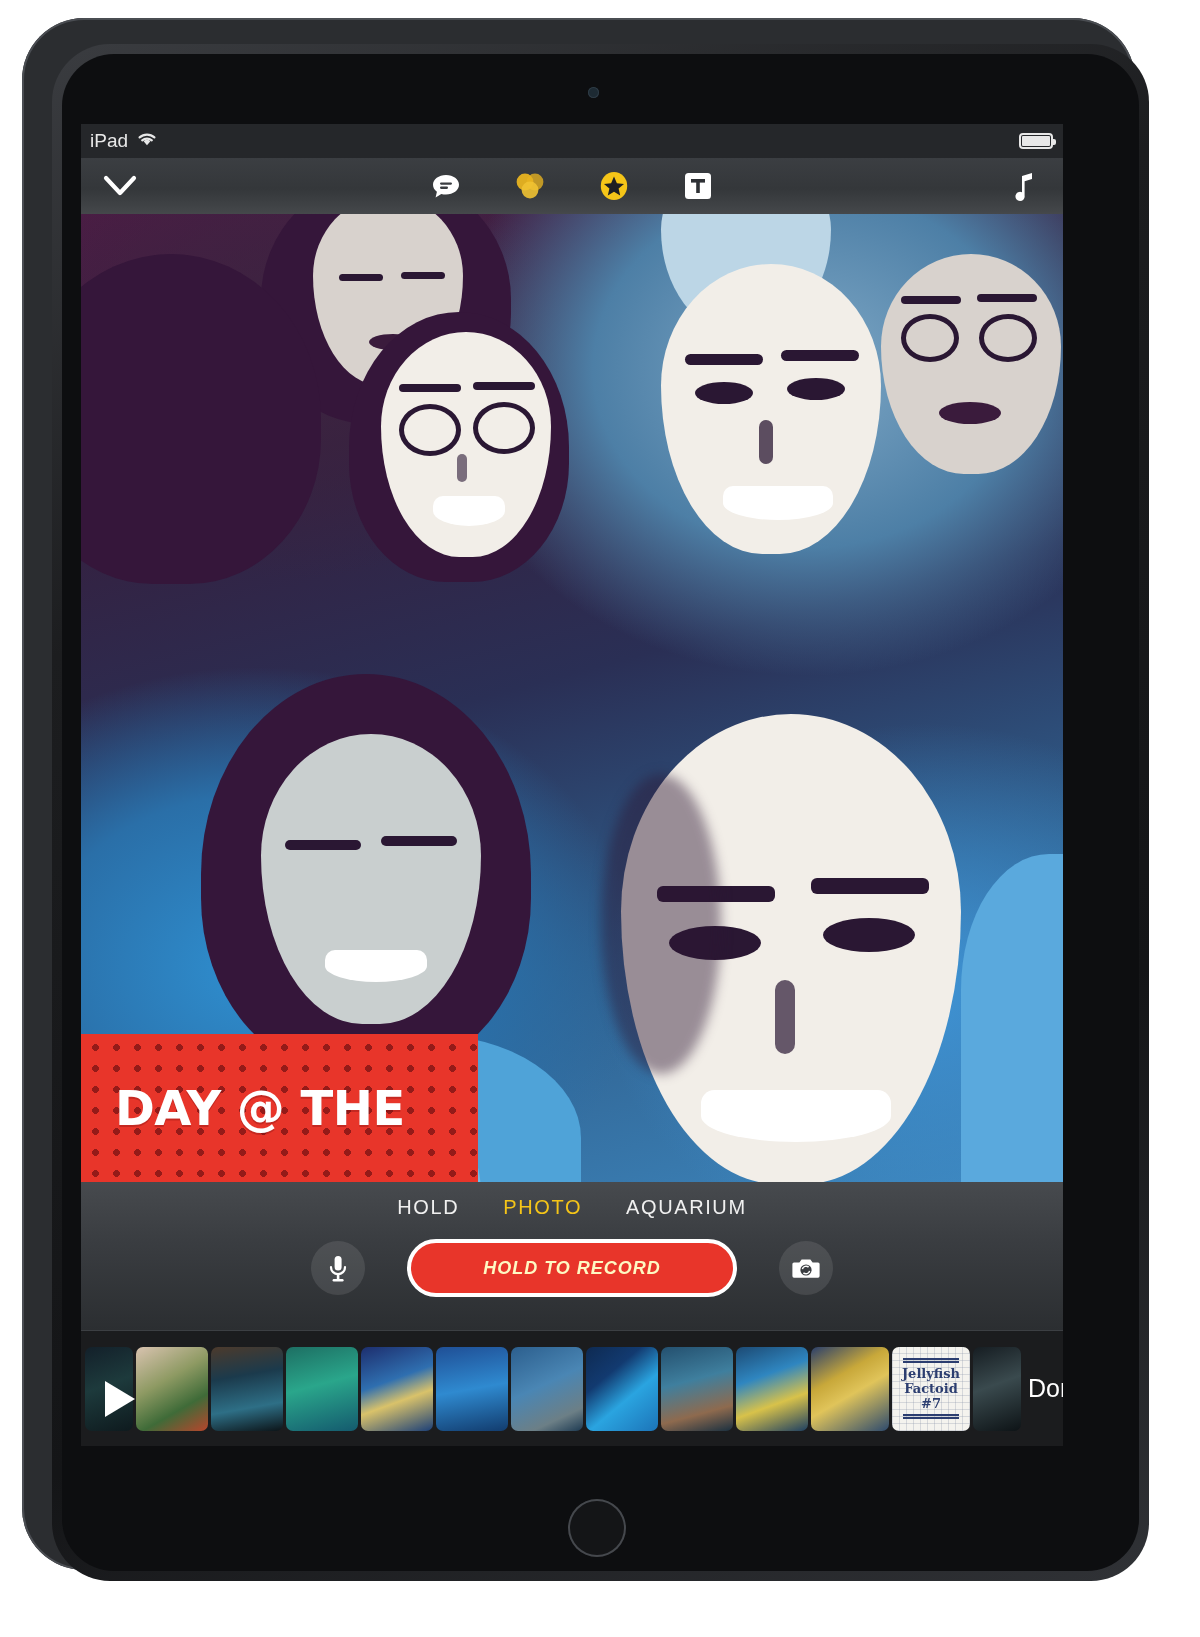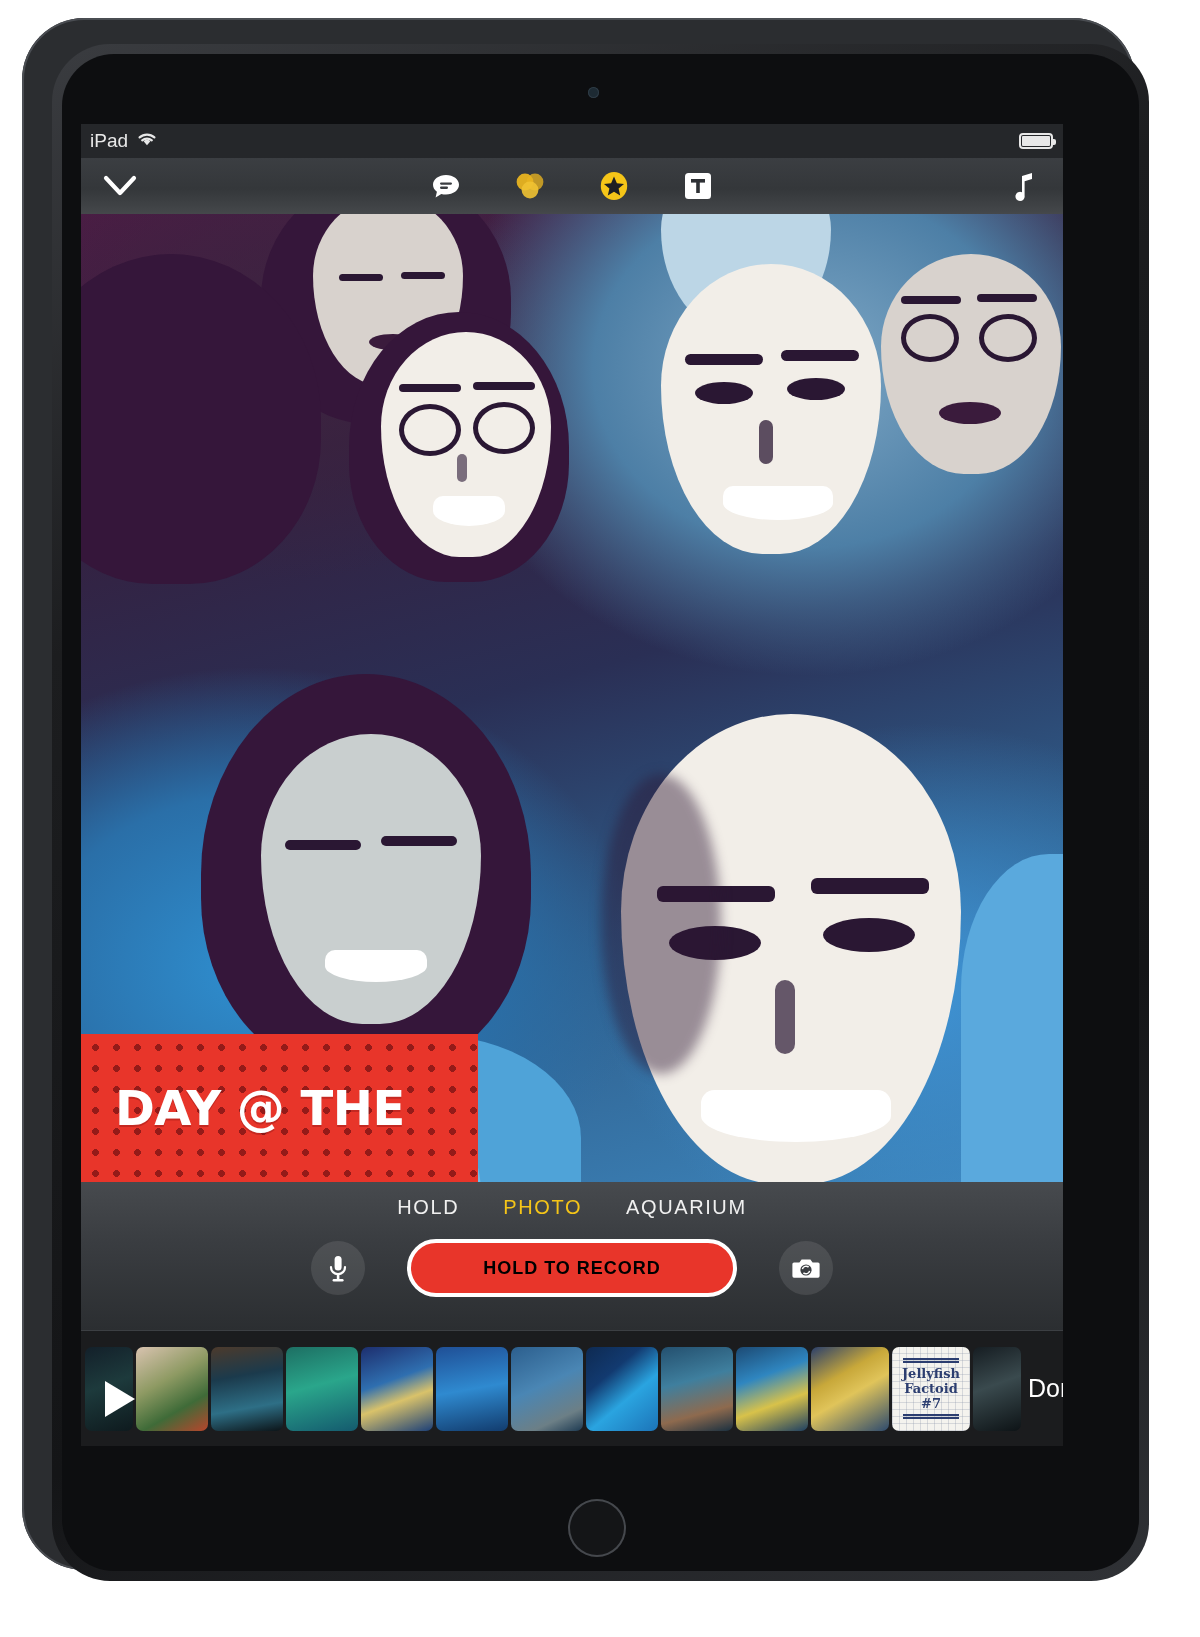--- a/index.html
+++ b/index.html
@@ -214,21 +214,21 @@
     width: 54px; height: 54px; border-radius: 50%;
     background: rgba(255,255,255,.10);
     display: flex; align-items: center; justify-content: center;
   }
   #record-btn {
     width: 330px; height: 58px;
     border-radius: 29px;
     background: #e8352a;
     border: 4px solid #fff;
     display: flex; align-items: center; justify-content: center;
-    color: #000000; font-size: 18px; font-weight: bold; letter-spacing: 1px;
+    color: #fef9c3; font-size: 18px; font-weight: bold; letter-spacing: 1px; font-style: italic;
   }
 
   
   #timeline {
     position: relative;
     height: 116px;
     background: #1b1c1e;
     border-top: 1px solid #3c3f43;
     display: flex; align-items: center;
     padding: 0 4px;

